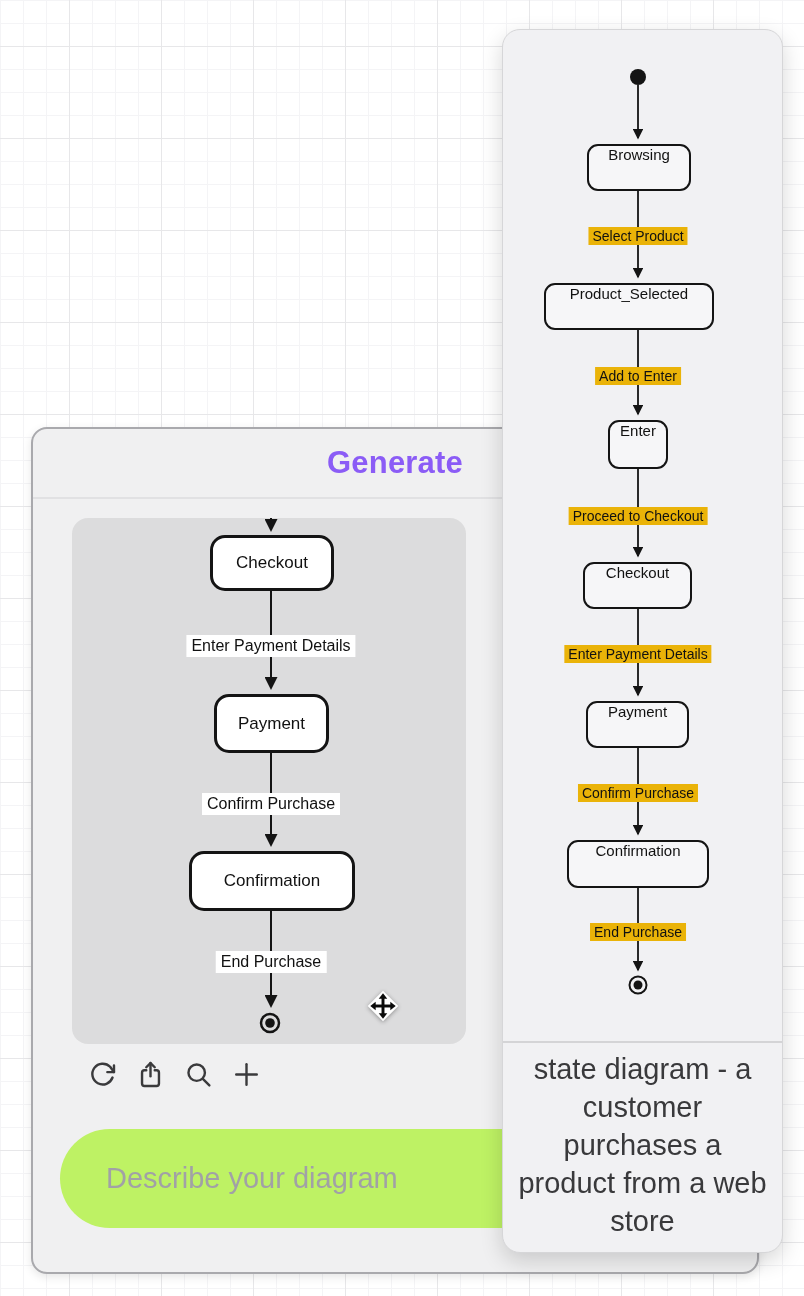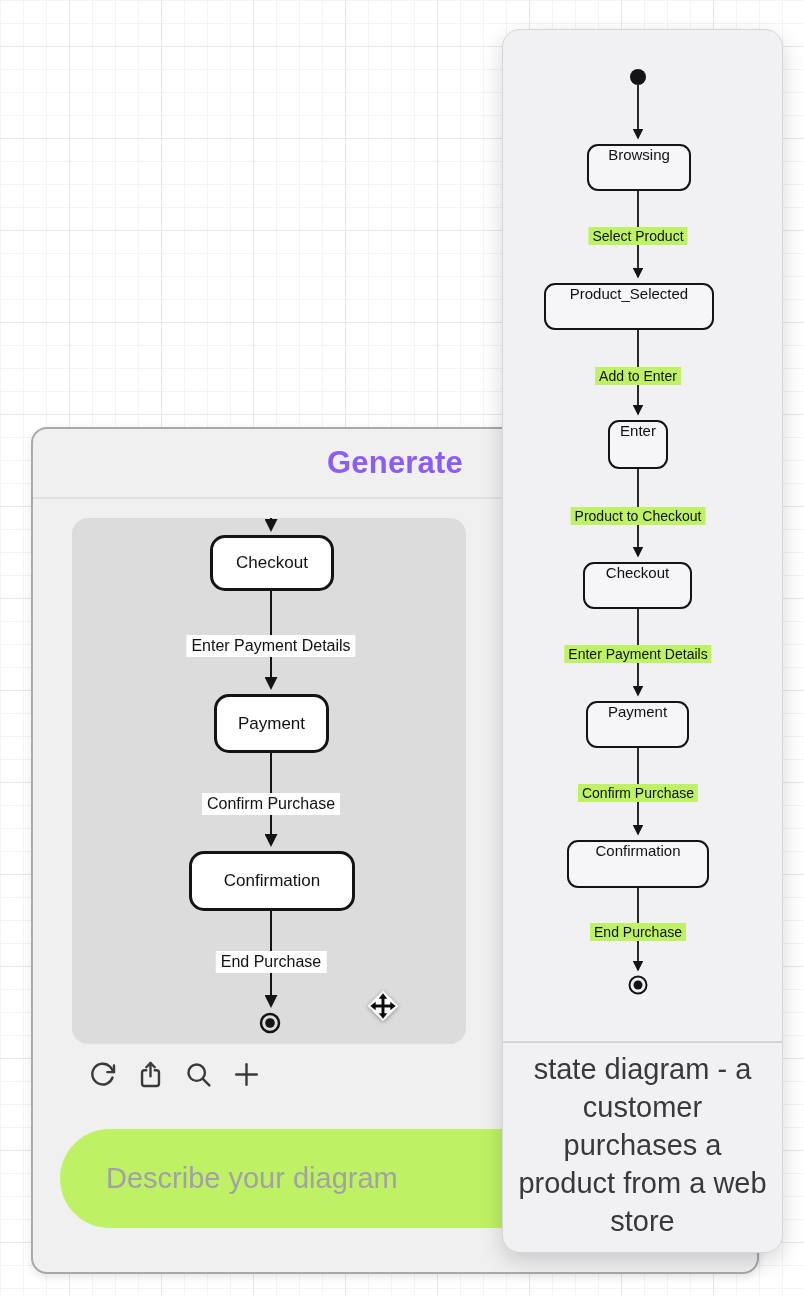--- a/index.html
+++ b/index.html
@@ -65,21 +65,21 @@
   }
   .rc-diagram{position:absolute;left:0;top:0;right:0;height:1011px;overflow:hidden;}
   .rc-diagram svg.wires{position:absolute;left:0;top:0;}
   .rnode{
     position:absolute;box-sizing:border-box;display:flex;align-items:flex-start;justify-content:center;
     background:#f6f6f8;border:2.5px solid #141414;border-radius:11px;
     font-size:15px;color:#111;white-space:nowrap;
   }
   .redge-label{
     position:absolute;transform:translate(-50%,-50%);
-    background:#bef264;padding:1px 4px;font-size:14px;color:#111;white-space:nowrap;
+    background:#eab308;padding:1px 4px;font-size:14px;color:#111;white-space:nowrap;
   }
   .rc-divider{position:absolute;left:0;right:0;top:1011px;height:2px;background:#d4d4d6;}
   .rc-caption{
     position:absolute;left:12px;right:12px;top:1013px;bottom:6px;
     display:flex;align-items:center;justify-content:center;text-align:center;
     font-size:29px;line-height:38px;color:#39393b;
   }
   
   .move-cursor{position:absolute;left:367px;top:990px;width:32px;height:32px;z-index:3;
     filter:drop-shadow(0 1px 2px rgba(0,0,0,.35));}
@@ -179,21 +179,21 @@
     <div class="redge-label" style="left:135px;top:206px;">Select Product</div>
 
     <div class="rnode" style="left:41px;top:253px;width:170px;height:47px;">
       <span>Product_Selected</span>
     </div>
     <div class="redge-label" style="left:135px;top:346px;">Add to Enter</div>
 
     <div class="rnode" style="left:105px;top:390px;width:60px;height:49px;">
       <span>Enter</span>
     </div>
-    <div class="redge-label" style="left:135px;top:486px;">Product to Checkout</div>
+    <div class="redge-label" style="left:135px;top:486px;">Proceed to Checkout</div>
 
     <div class="rnode" style="left:80px;top:532px;width:109px;height:47px;">
       <span>Checkout</span>
     </div>
     <div class="redge-label" style="left:135px;top:624px;">Enter Payment Details</div>
 
     <div class="rnode" style="left:83px;top:671px;width:103px;height:47px;">
       <span>Payment</span>
     </div>
     <div class="redge-label" style="left:135px;top:763px;">Confirm Purchase</div>

